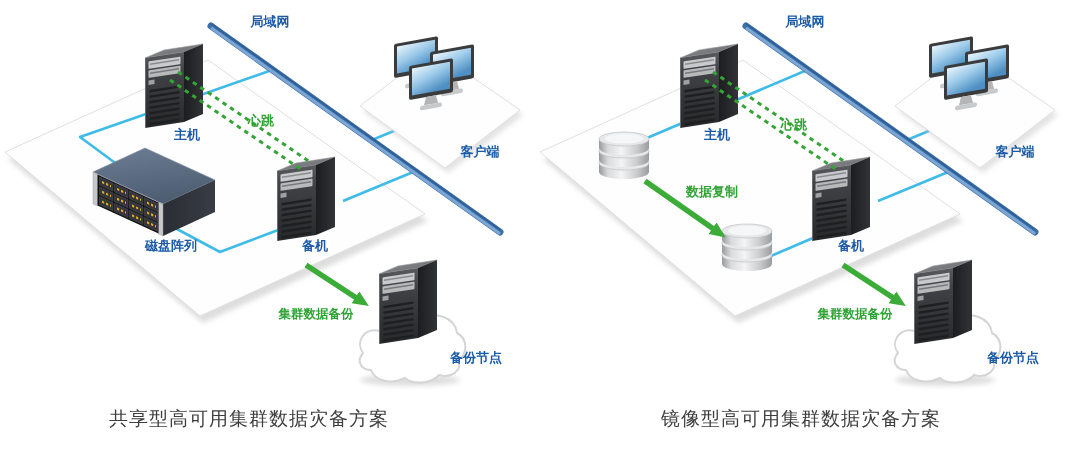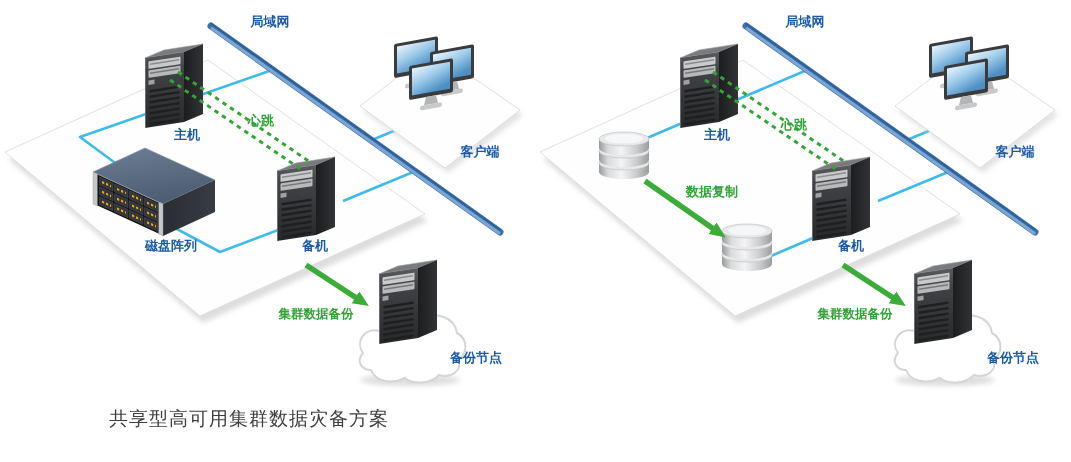--- a/index.html
+++ b/index.html
@@ -254,15 +254,16 @@
 
     <text class="lbl" x="270" y="26">局域网</text>
     <text class="lbl" x="182" y="139">主机</text>
     <text class="lblg" x="259" y="129">心跳</text>
     <text class="lbl" x="316" y="250">备机</text>
     <text class="lbl" x="480" y="156">客户端</text>
     <text class="lblg" x="177" y="196">数据复制</text>
     <text class="lblg sm" x="320" y="318">集群数据备份</text>
     <text class="lbl" x="478" y="362">备份节点</text>
   </svg>
+  <div class="caption">镜像型高可用集群数据灾备方案</div>
 </section>
 
 </div>
 
 </body></html>

